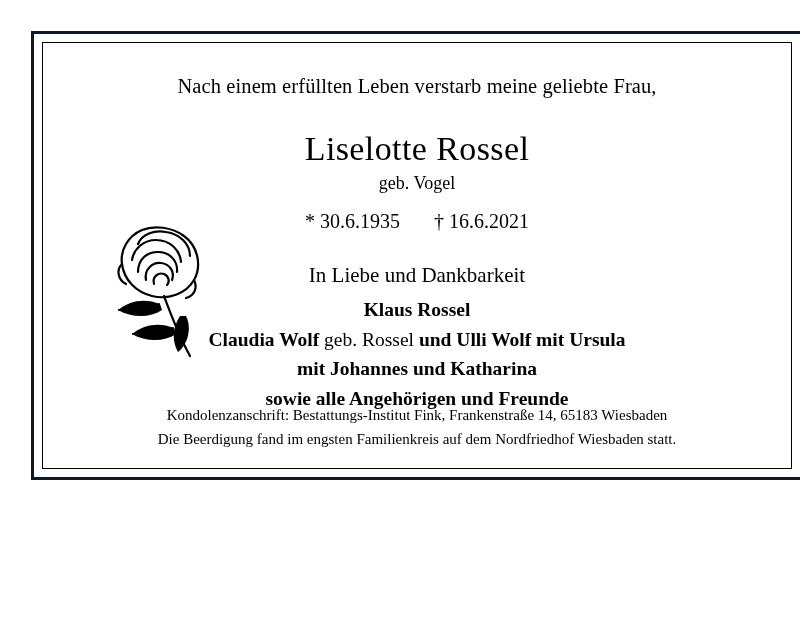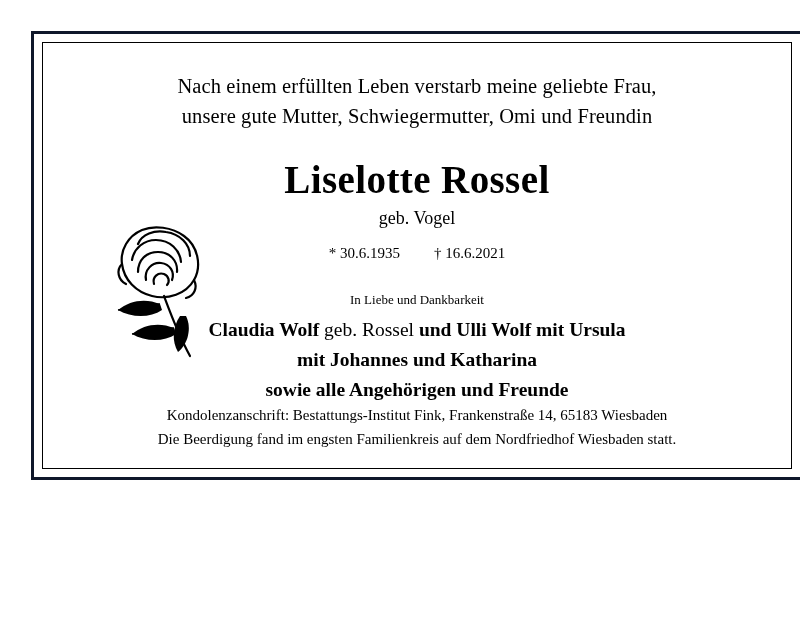--- a/index.html
+++ b/index.html
@@ -44,40 +44,40 @@
   }
   .intro {
     font-size: 20.5px;
     line-height: 1.45;
     letter-spacing: 0.1px;
   }
   .intro div {
     white-space: nowrap;
   }
   .name {
-    font-size: 39px;
-    font-weight: bold;
+    font-size: 34px;
+    font-weight: normal;
     letter-spacing: 0.4px;
     margin-top: 28px;
     line-height: 1.1;
   }
   .maiden {
     font-size: 18px;
     margin-top: 6px;
   }
   .dates {
-    font-size: 15px;
+    font-size: 20px;
     margin-top: 16px;
   }
   .dates .gap {
     display: inline-block;
     width: 34px;
   }
   .tribute {
-    font-size: 13px;
+    font-size: 21px;
     margin-top: 30px;
   }
   .family {
     margin-top: 7px;
   }
   .family-line {
     font-size: 19.5px;
     font-weight: bold;
     line-height: 1.52;
     white-space: nowrap;
@@ -136,33 +136,35 @@
       <g fill="none" stroke="#000000" stroke-width="1.6">
         <path d="M78 120 C66 120 52 124 36 126"></path>
         <path d="M92 144 C80 144 66 148 50 150"></path>
       </g>
     </svg>
   </div>
 
   <div class="content">
     <div class="intro">
       <div>Nach einem erfüllten Leben verstarb meine geliebte Frau,</div>
-      <div>unsere gute Mutter, Schwiegermutter, Omi und Freundin</div>
     </div>
 
     <div class="name">Liselotte Rossel</div>
     <div class="maiden">geb. Vogel</div>
 
     <div class="dates">
       <span>* 30.6.1935</span><span class="gap"></span><span>† 16.6.2021</span>
     </div>
 
     <div class="tribute">In Liebe und Dankbarkeit</div>
 
     <div class="family">
+      <div class="family-line">
+        <span>Klaus Rossel</span>
+      </div>
       <div class="family-line">
         <span>Claudia Wolf</span>
         <span class="reg">geb. Rossel</span>
         <span>und Ulli Wolf mit Ursula</span>
       </div>
       <div class="family-line">
         <span>mit Johannes und Katharina</span>
       </div>
       <div class="family-line">
         <span>sowie alle Angehörigen und Freunde</span>

